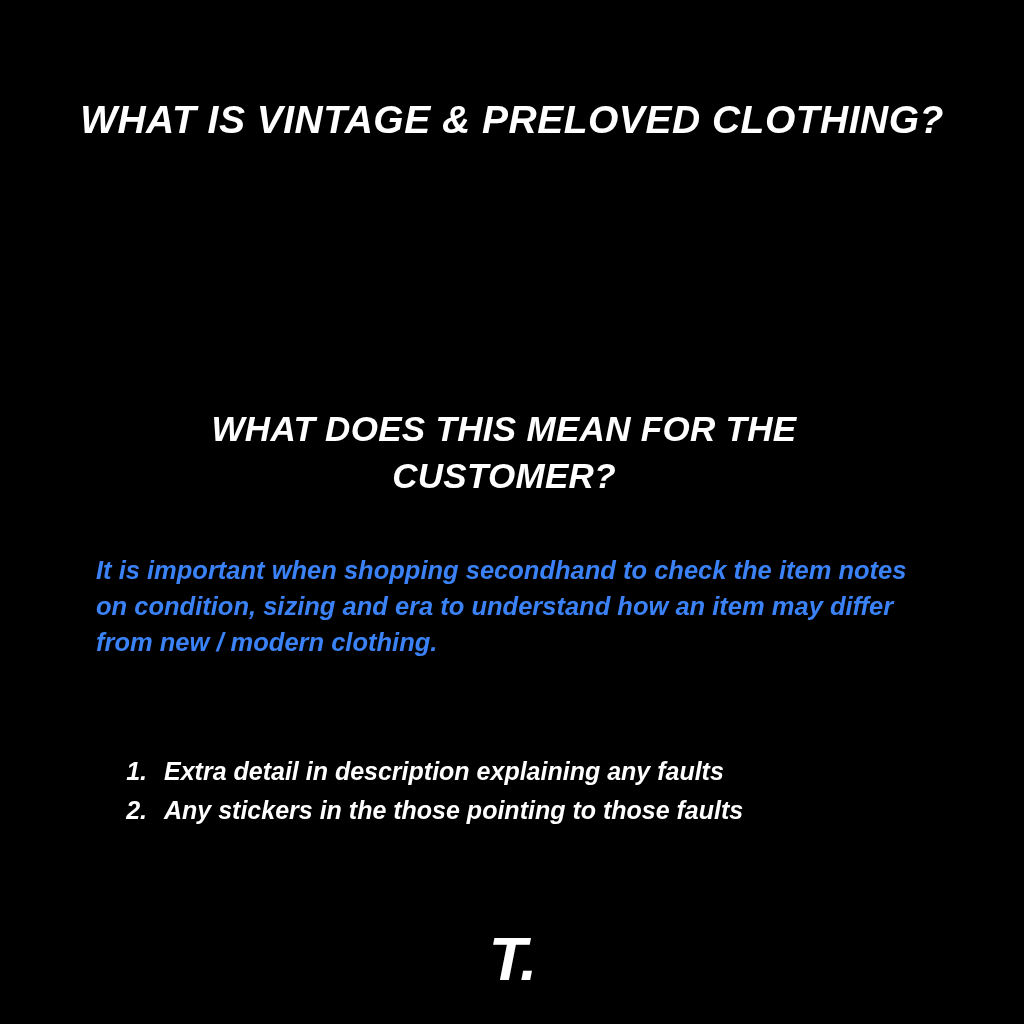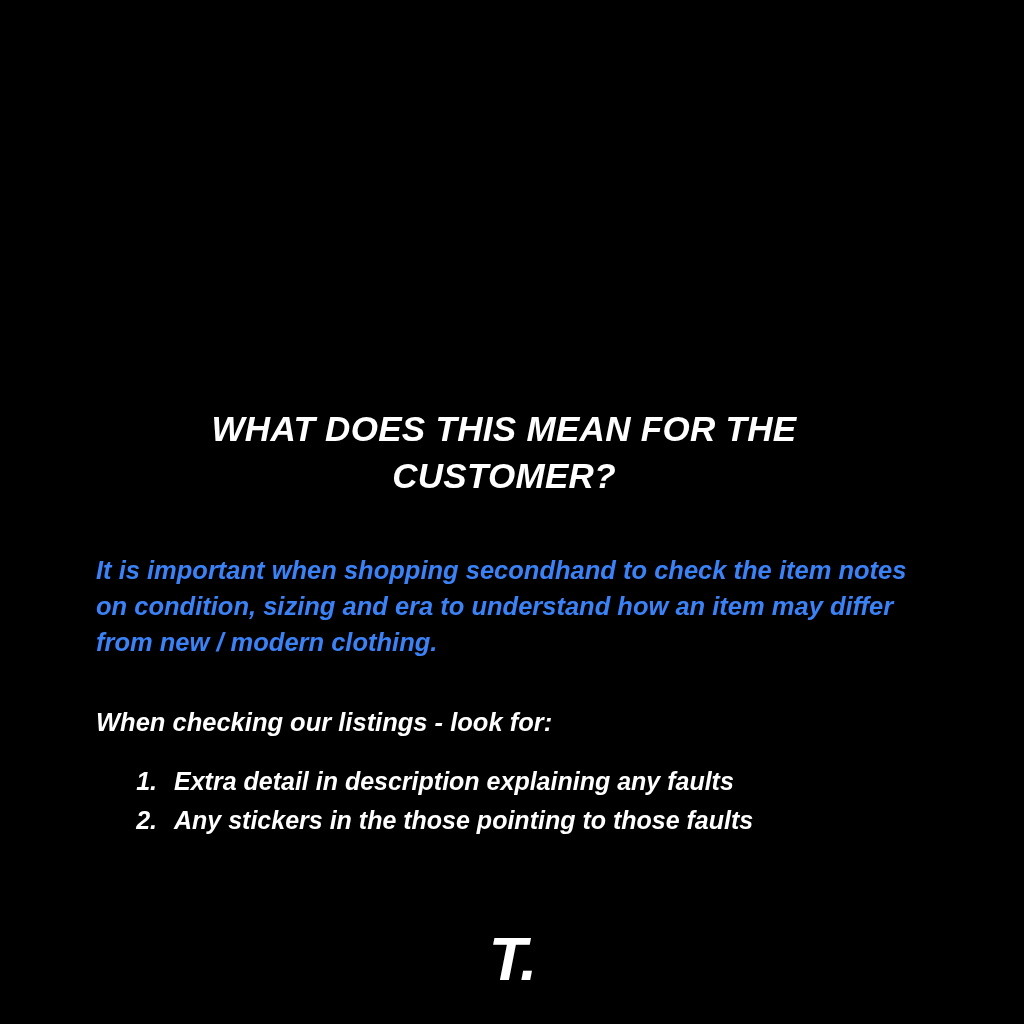--- a/index.html
+++ b/index.html
@@ -77,21 +77,21 @@
     font-weight: bold;
     font-style: italic;
     line-height: 1.43;
     color: #ffffff;
   }
   .fault-list {
     position: absolute;
     top: 752px;
     left: 96px;
     width: 840px;
-    margin: 10px;
+    margin: 0;
     padding-left: 58px;
     font-size: 25px;
     font-weight: bold;
     font-style: italic;
     line-height: 1.55;
     color: #ffffff;
   }
   .fault-list li {
     padding-left: 10px;
   }
@@ -111,27 +111,27 @@
     color: #ffffff;
     line-height: 1;
     font-family: "Liberation Sans", sans-serif;
   }
 </style>
 </head>
 <body>
 
 <div class="page">
 
+  <h1 class="heading-1">WHAT IS VINTAGE &amp; PRELOVED CLOTHING?</h1>
 
 
   <h2 class="heading-2">WHAT DOES THIS MEAN FOR THE CUSTOMER?</h2>
 
   <p class="para-2">It is important when shopping secondhand to check the item notes on condition, sizing and era to understand how an item may differ from new / modern clothing.</p>
 
-  <p class="para-3">When checking our listings - look for:</p>
 
   <ol class="fault-list">
     <li>Extra detail in description explaining any faults</li>
     <li>Any stickers in the those pointing to those faults</li>
   </ol>
 
   <div class="logo">
     <span class="logo-mark">T.</span>
   </div>
 

